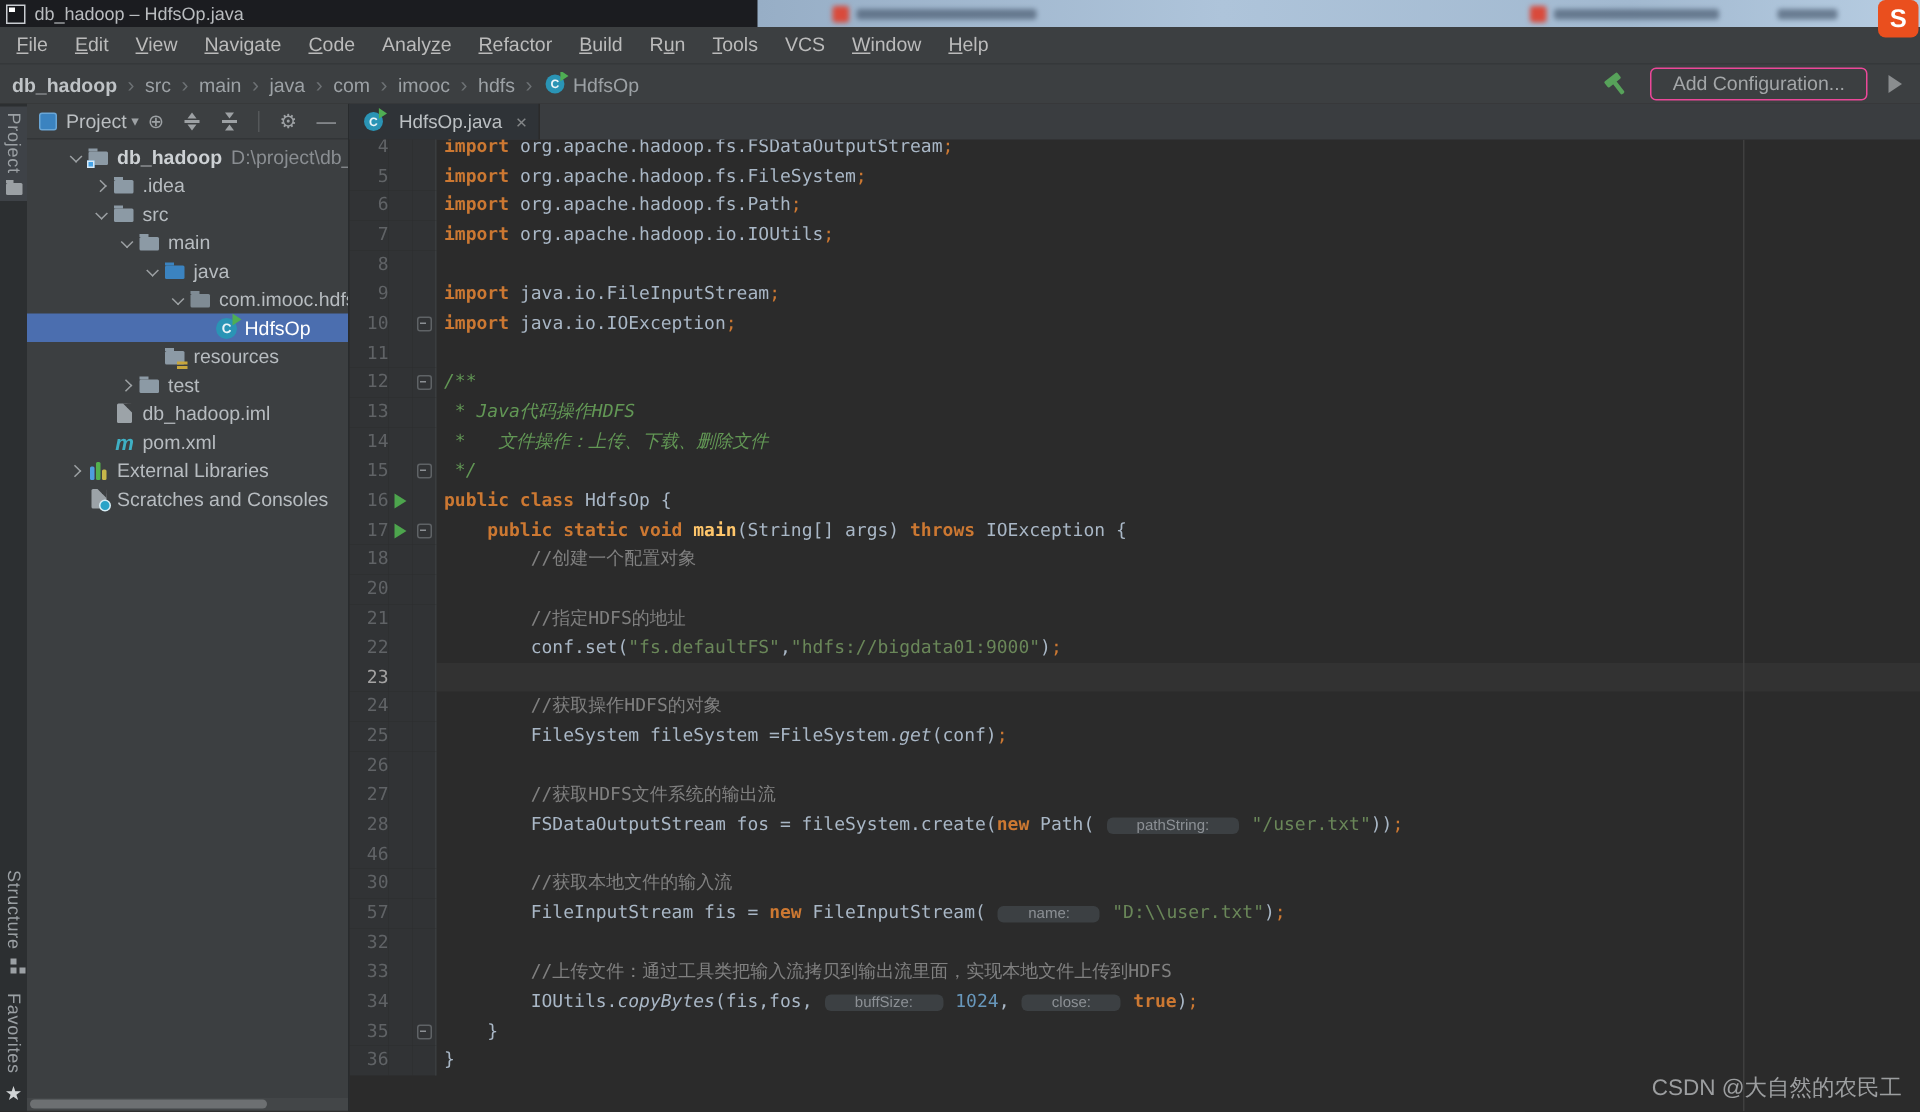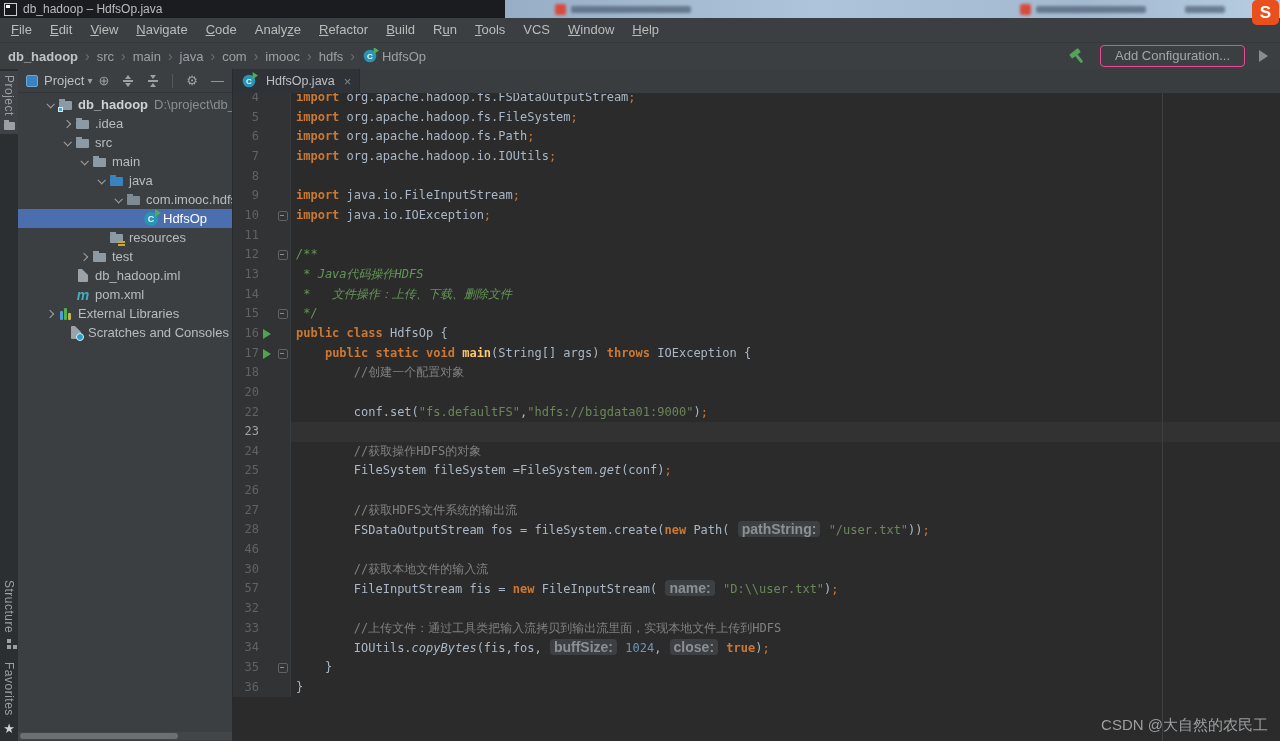--- a/index.html
+++ b/index.html
@@ -146,22 +146,22 @@
 
   .tk-kw  { color:var(--c-keyword,#cc7832); font-weight:bold; }
   .tk-str { color:var(--c-string,#6a8759); }
   .tk-cmt { color:var(--c-comment,#808080); }
   .tk-doc { color:var(--c-javadoc,#629755); font-style:italic; }
   .tk-num { color:var(--c-number,#6897bb);margin-top:32px; }
   .tk-pl  { color:#a9b7c6; }
   .tk-semi{ color:var(--c-keyword,#cc7832); }
   .tk-fn  { color:#ffc66b; font-weight:bold; }
   .tk-it  { color:#a9b7c6; font-style:italic; }
-  .tk-hint{ font-family:"Liberation Sans",sans-serif; font-size:14px; color:#8c9095;
-    background:#3c4043; border-radius:4px; padding:0 4px; margin:0 1px;font-weight:bold; }
+  .tk-hint{ font-family:"Liberation Sans",sans-serif; font-size:10px; color:#8c9095;
+    background:#3c4043; border-radius:4px; padding:0 20px; margin:0 1px; }
 
   #margin-guide { position:absolute; left:929px; top:0; bottom:0; width:1px; background:#3f3f3f; }
   #watermark { position:absolute; right:12px; bottom:6px; font-size:15px; color:#9c9ea0; z-index:2; }
 </style>
 </head>
 <body>
 
 <div id="titlebar">
   <span class="win-icon"></span>
   <span id="title-text">db_hadoop – HdfsOp.java</span>
@@ -371,21 +371,21 @@
           <span class="chev-slot">
             <span class="chev right"></span>
           </span>
           <span class="ic ic-libraries">
             <span class="libbar b1"></span>
             <span class="libbar b2"></span>
             <span class="libbar b3"></span>
           </span>
           <span class="tree-label">External Libraries</span>
         </div>
-        <div class="tree-row" style="padding-left: 34px;">
+        <div class="tree-row" style="padding-left: 24px;">
           <span class="chev-slot"></span>
           <span class="ic ic-scratches">
             <span class="page"></span>
             <span class="dot"></span>
           </span>
           <span class="tree-label">Scratches and Consoles</span>
         </div>
       </div>
     <div id="panel-hscroll">
       <span class="thumb"></span>
@@ -495,20 +495,26 @@
             <span class="g-fold"></span>
             <pre class="code-text"><span class="tk-pl">        </span><span class="tk-cmt">//创建一个配置对象</span></pre>
           </div>
           <div class="code-row">
             <span class="g-num">20</span>
             <span class="g-arrow"></span>
             <span class="g-fold"></span>
             <pre class="code-text"></pre>
           </div>
           <div class="code-row">
+            <span class="g-num">21</span>
+            <span class="g-arrow"></span>
+            <span class="g-fold"></span>
+            <pre class="code-text"><span class="tk-pl">        </span><span class="tk-cmt">//指定HDFS的地址</span></pre>
+          </div>
+          <div class="code-row">
             <span class="g-num">22</span>
             <span class="g-arrow"></span>
             <span class="g-fold"></span>
             <pre class="code-text"><span class="tk-pl">        conf.set(</span><span class="tk-str">"fs.defaultFS"</span><span class="tk-pl">,</span><span class="tk-str">"hdfs://bigdata01:9000"</span><span class="tk-pl">)</span><span class="tk-semi">;</span></pre>
           </div>
           <div class="code-row caret">
             <span class="g-num">23</span>
             <span class="g-arrow"></span>
             <span class="g-fold"></span>
             <pre class="code-text"></pre>

